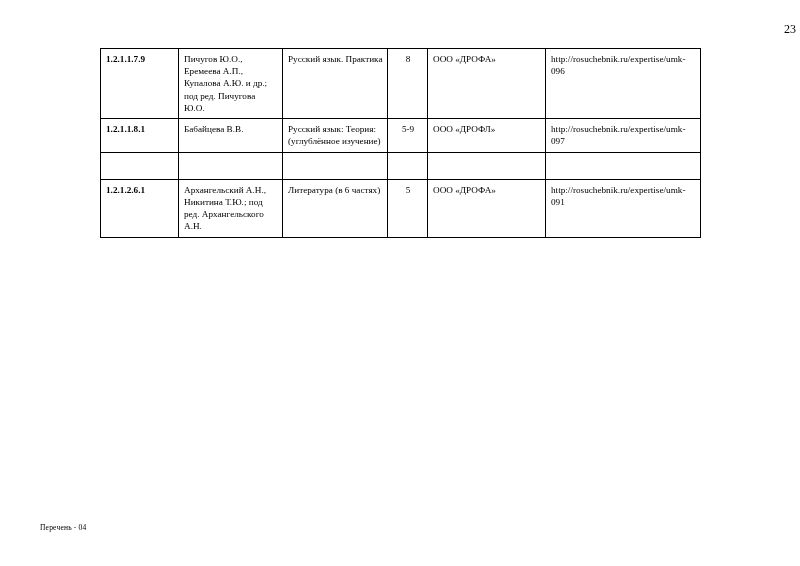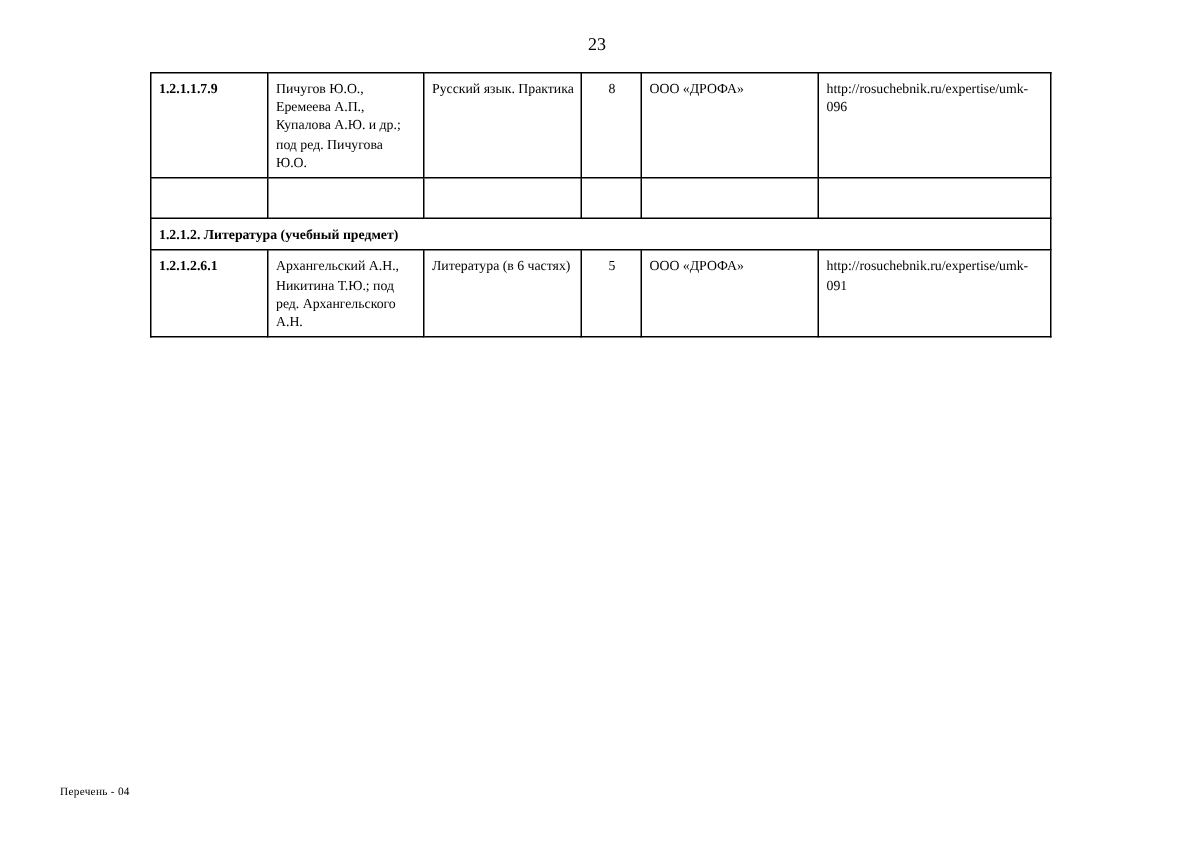--- a/index.html
+++ b/index.html
@@ -19,21 +19,21 @@
     position: relative;
     width: 800px;
     height: 566px;
     background: #ffffff;
   }
   .page-number {
     position: absolute;
     top: 22px;
     left: 0;
     width: 796px;
-    text-align: center;
+    text-align: right;
     font-size: 12px;
     font-family: "Liberation Serif", serif;
   }
   .table-wrap {
     position: absolute;
     top: 48px;
     left: 100px;
     width: 600px;
   }
   table.reg {
@@ -99,30 +99,35 @@
       </colgroup>
       <tbody>
         <tr>
           <td class="code-cell">1.2.1.1.7.9</td>
           <td>Пичугов Ю.О., Еремеева А.П., Купалова А.Ю. и др.; под ред. Пичугова Ю.О.</td>
           <td>Русский язык. Практика</td>
           <td class="center">8</td>
           <td>ООО «ДРОФА»</td>
           <td>http://rosuchebnik.ru/expertise/umk-096</td>
         </tr>
+        <tr>
+          <td class="code-cell">1.2.1.1.8.1</td>
+          <td>Бабайцева В.В.</td>
+          <td>Русский язык: Теория: (углублённое изучение)</td>
+          <td class="center">5-9</td>
+          <td>ООО «ДРОФЛ»</td>
+          <td>http://rosuchebnik.ru/expertise/umk-097</td>
+        </tr>
         <tr class="spacer-row">
           <td></td>
           <td></td>
           <td></td>
           <td></td>
           <td></td>
           <td></td>
-        </tr>
-        <tr class="section-row">
-          <td colspan="6">1.2.1.2. Литература (учебный предмет)</td>
         </tr>
         <tr>
           <td class="code-cell">1.2.1.2.6.1</td>
           <td>Архангельский А.Н., Никитина Т.Ю.; под ред. Архангельского А.Н.</td>
           <td>Литература (в 6 частях)</td>
           <td class="center">5</td>
           <td>ООО «ДРОФА»</td>
           <td>http://rosuchebnik.ru/expertise/umk-091</td>
         </tr>
       </tbody>

